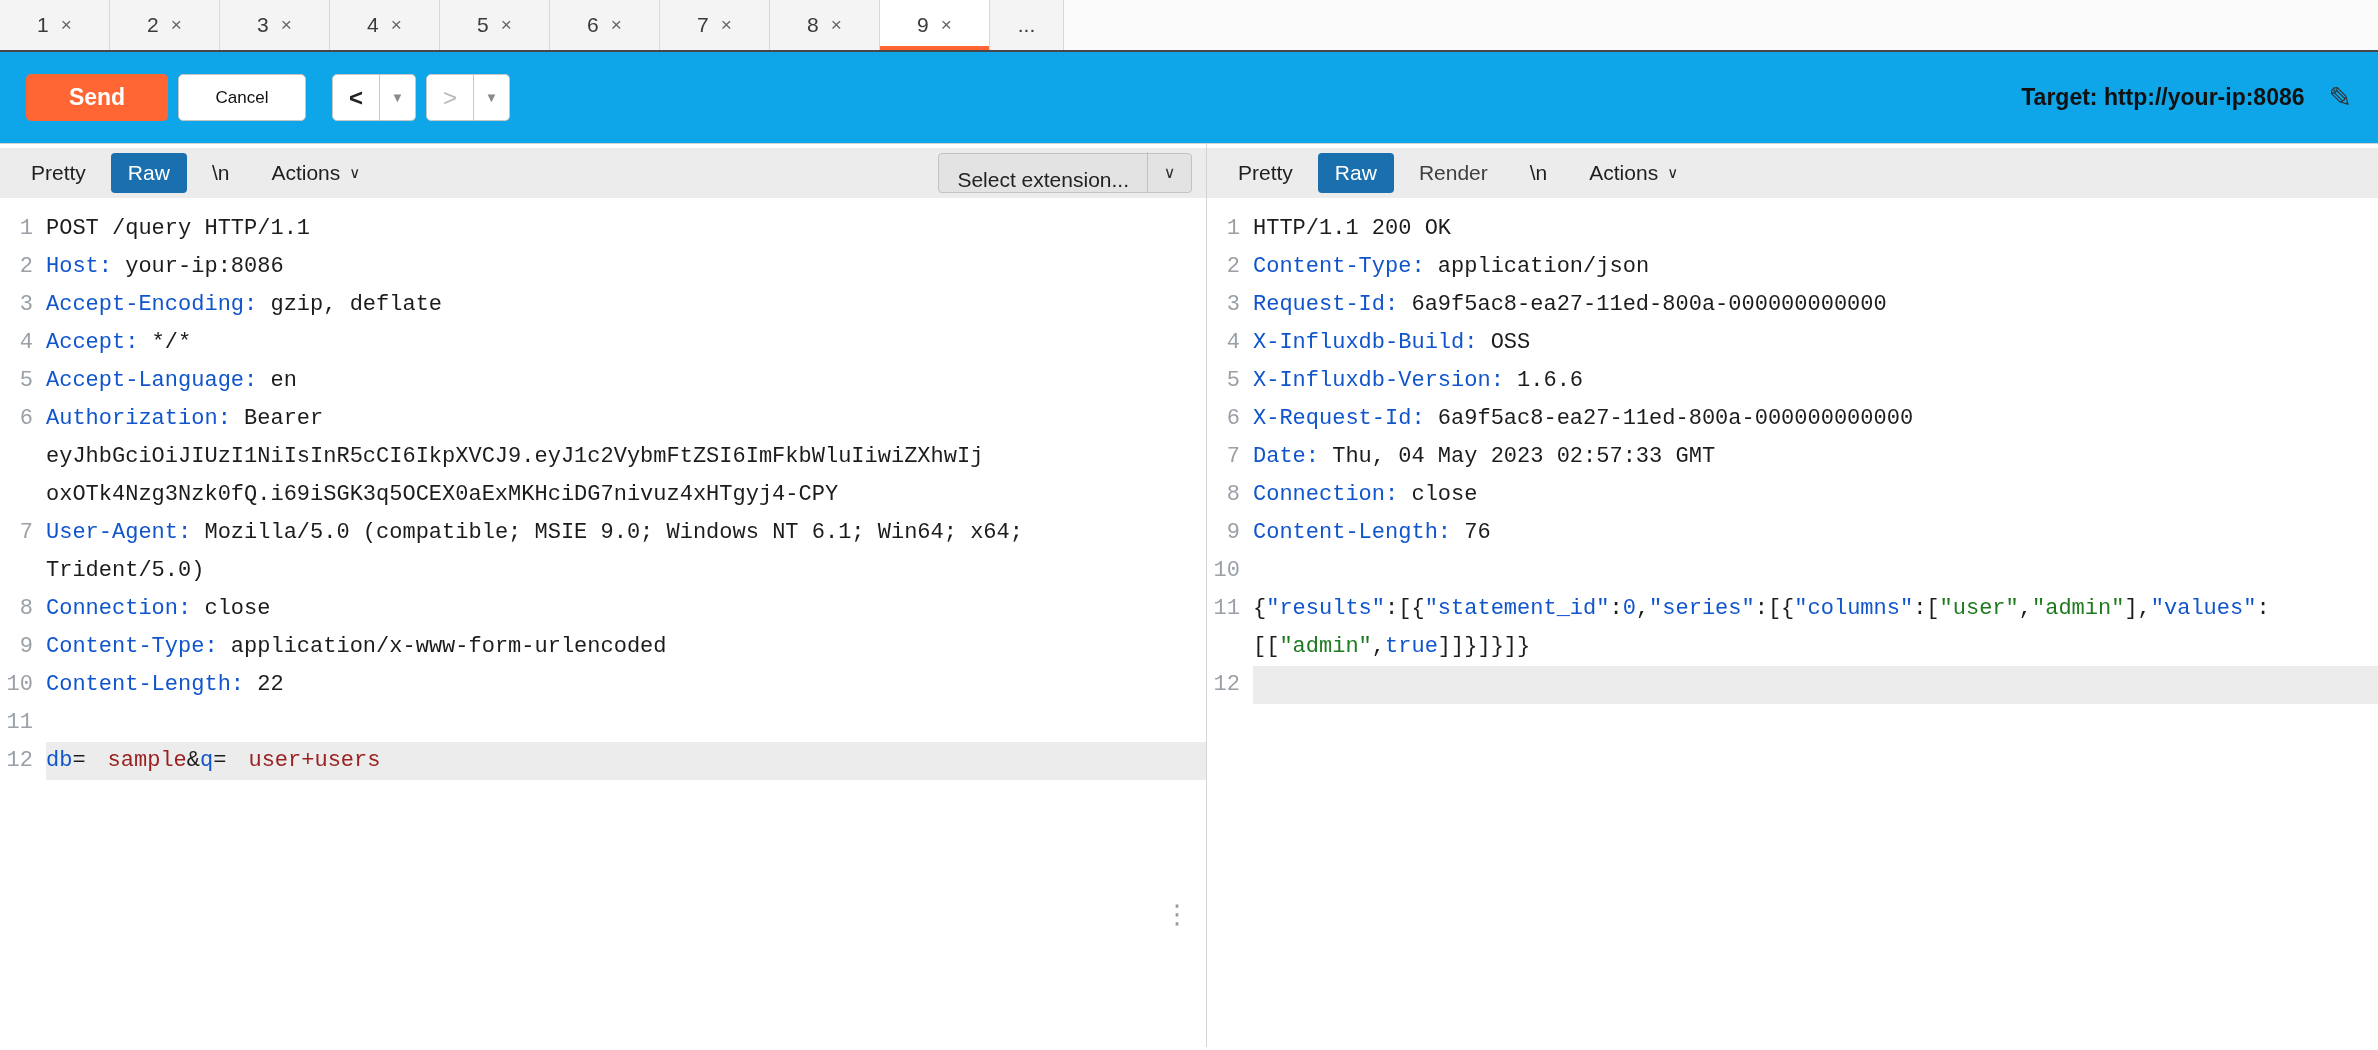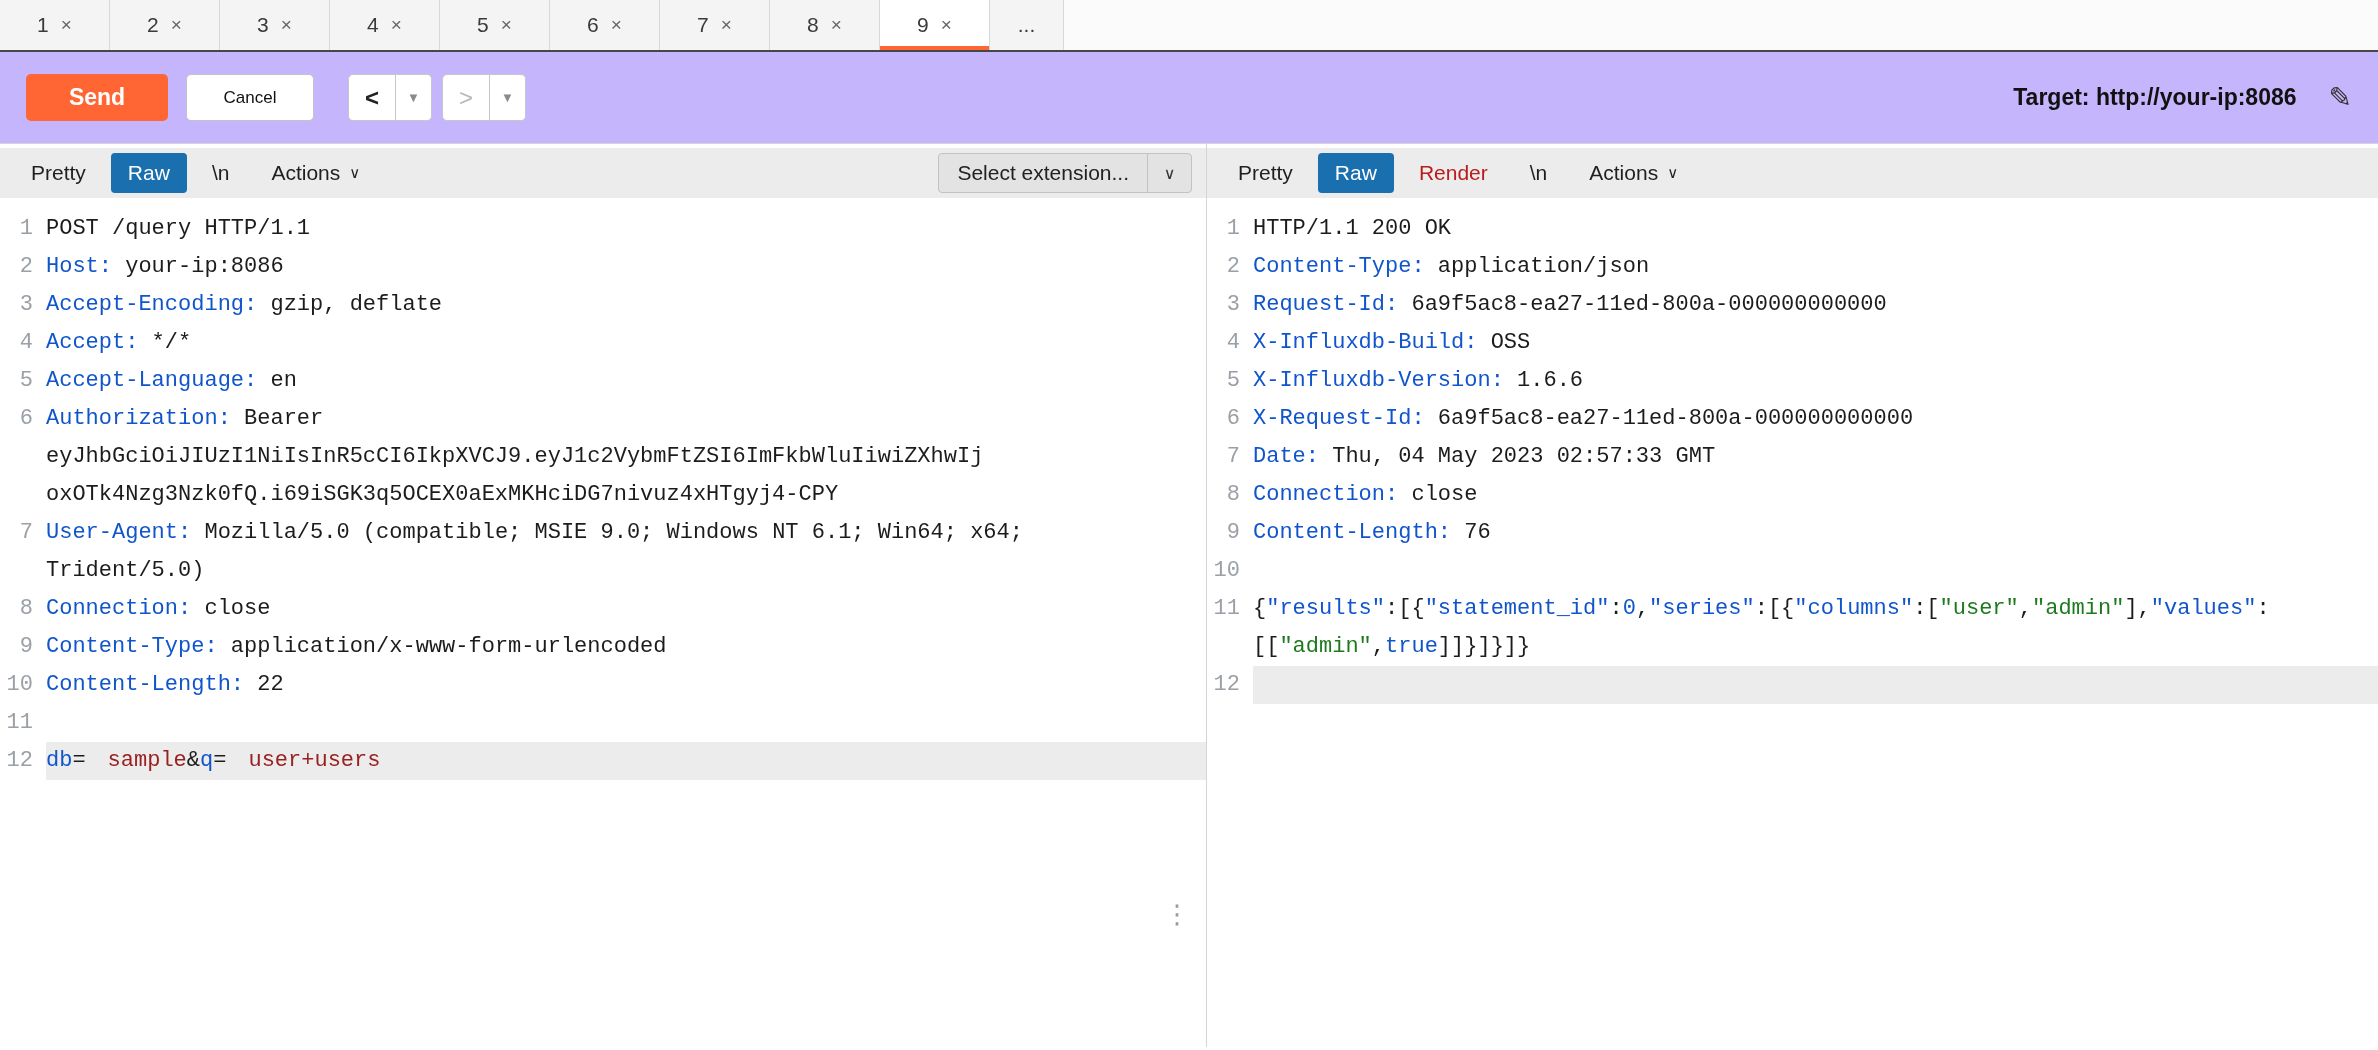--- a/index.html
+++ b/index.html
@@ -9,21 +9,21 @@
   
   .tabbar { display:flex; height:52px; background:#fbfbfb; border-bottom:2px solid #474747; align-items:stretch; }
   .tab { width:110px; display:flex; align-items:center; justify-content:center; gap:12px;
     background:#f4f4f4; border-right:1px solid #d8d8d8; font-size:21px; color:#3a3a3a; position:relative; cursor:default; }
   .tab.selected { background:#fff; }
   .tab.selected::after { content:""; position:absolute; left:0; right:0; bottom:0; height:4px; background:var(--accent,#ff6633); }
   .tab .tab-close { color:#666; font-size:19px; }
   .tab.tab-more { width:74px; }
 
   
-  .toolbar { height:92px; display:flex; align-items:center; padding:0 26px; gap:18px; border-bottom:1px solid #d4d4d4; background:#c4b5fd; }
+  .toolbar { height:92px; display:flex; align-items:center; padding:0 26px; gap:10px; border-bottom:1px solid #d4d4d4; background:#0ea5e9; }
   .btn-send { width:142px; height:47px; background:var(--accent,#ff6633); color:#fff; font-weight:bold;
     font-size:23px; border:none; border-radius:5px; cursor:pointer; font-family:inherit; }
   .btn-cancel { width:128px; height:47px; background:#fff; border:1px solid #c4c4c4; border-radius:5px;
     font-size:17px; color:#111; cursor:pointer; font-family:inherit; }
   .split-group { display:flex; gap:10px; margin-left:16px; }
   .split { display:flex; }
   .split .seg-main { width:48px; height:47px; background:#fff; border:1px solid #c7c7c7; border-radius:5px 0 0 5px;
     font-size:24px; font-weight:bold; color:#222; cursor:pointer; font-family:inherit; }
   .split .seg-arrow { width:36px; height:47px; background:#fff; border:1px solid #c7c7c7; border-left:none;
     border-radius:0 5px 5px 0; font-size:13px; color:#8a8a8a; cursor:pointer; font-family:inherit; }
@@ -49,23 +49,23 @@
   .toggle .bar-v { width:9px; height:21px; background:#fff; border-radius:1px; }
   .toggle .rows-wrap { display:flex; flex-direction:column; gap:4px; }
   .toggle .bar-h { width:24px; height:8px; background:#8f8f8f; border-radius:1px; }
   .toggle .sq { width:21px; height:18px; background:#8f8f8f; border-radius:2px; }
 
   
   .strip { background:#ececec; height:50px; display:flex; align-items:center; padding:0 14px; margin-top:4px; }
   .vtabs { display:flex; align-items:center; gap:8px; flex:1; }
   .vtab { padding:8px 17px; font-size:21px; color:#1f1f1f; border-radius:4px; display:flex; align-items:center; gap:9px; cursor:pointer; }
   .vtab.selected { background:var(--blue-sel,#1a6fae); color:#fff; }
-  .vtab.disabled { color:#b91c1c; }
+  .vtab.disabled { color:#404040; }
   .chev { font-size:15px; }
-  .ext-select { display:flex; align-items:center; background:#e3e3e3; border:1px solid #c2c2c2; border-radius:4px; height:40px; cursor:pointer; }
+  .ext-select { display:flex; align-items:flex-end; background:#e3e3e3; border:1px solid #c2c2c2; border-radius:4px; height:40px; cursor:pointer; }
   .ext-label { padding:0 18px; font-size:21px; color:#222; }
   .ext-chev { width:44px; height:40px; border-left:1px solid #c2c2c2; display:flex; align-items:center; justify-content:center; font-size:16px; color:#333; }
 
   
   .editor { padding:12px 0 0 0; font-family:"Liberation Mono","DejaVu Sans Mono",monospace;
     font-size:22px; line-height:38px; cursor:text; }
   .ed-row { display:flex; }
   .ed-num { width:46px; flex-shrink:0; text-align:right; padding-right:13px; color:#9aa0a6; user-select:none; }
   .ed-content { flex:1; white-space:pre-wrap; overflow-wrap:anywhere; min-height:38px; padding-right:12px; }
   .ed-row.hl .ed-content { background:#ececec; }

